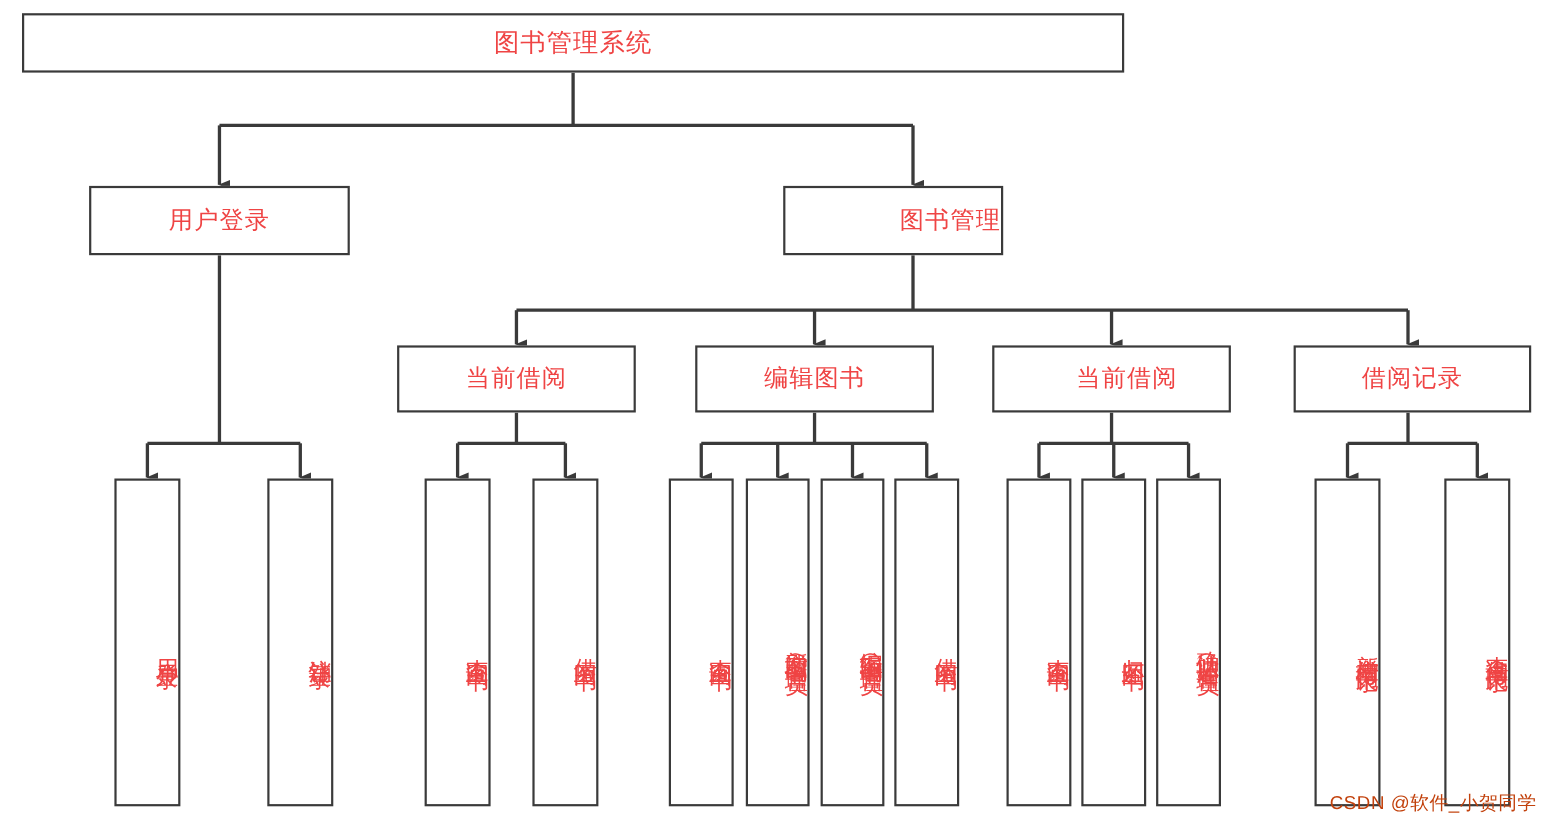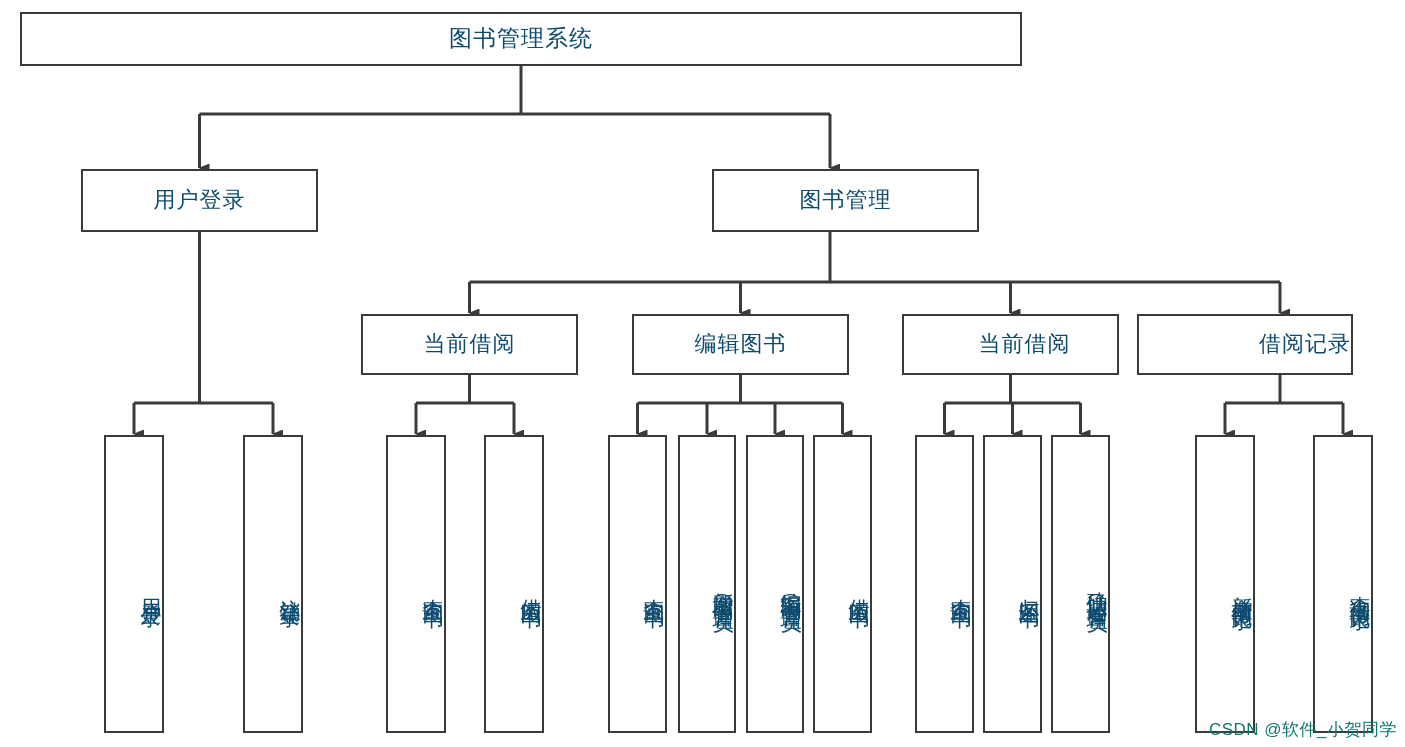--- a/index.html
+++ b/index.html
@@ -26,21 +26,21 @@
     pointer-events: none;
   }
   .node {
     position: absolute;
     box-sizing: border-box;
     background: #ffffff;
     border: 2px solid #3a3a3a;
     display: flex;
     align-items: center;
     justify-content: center;
-    color: #0c4a6e;
+    color: #ef4444;
   }
   .node.horiz {
     font-size: 22px;
     letter-spacing: 1px;
     line-height: 1.2;
   }
   .node.vert {
     writing-mode: vertical-rl;
     text-orientation: upright;
     font-size: 21px;
@@ -56,21 +56,21 @@
     display: block;
   }
   .node.root {
     font-size: 23px;
   }
   #watermark {
     position: absolute;
     right: 8px;
     bottom: 6px;
     font-size: 17px;
-    color: #0f766e;
+    color: #c2410c;
     letter-spacing: 0.5px;
     white-space: nowrap;
     margin-top: 28px;
   }
 </style>
 </head>
 <body>
 
 <div id="stage">
 
@@ -117,34 +117,34 @@
       </g>
   </svg>
 
   <div class="node horiz root" style="left: 20px; top: 12px; width: 1002px; height: 54px;">
     <span>图书管理系统</span>
   </div>
 
   <div class="node horiz" style="left: 81px; top: 169px; width: 237px; height: 63px;">
     <span>用户登录</span>
   </div>
-  <div class="node horiz" style="left: 712px; top: 169px; width: 267px; height: 63px;">
+  <div class="node horiz" style="left: 712px; top: 169px; width: 200px; height: 63px; justify-content: flex-end;">
     <span>图书管理</span>
   </div>
 
   <div class="node horiz" style="left: 361px; top: 314px; width: 217px; height: 61px;">
     <span>当前借阅</span>
   </div>
   <div class="node horiz" style="left: 632px; top: 314px; width: 217px; height: 61px;">
     <span>编辑图书</span>
   </div>
   <div class="node horiz" style="left: 902px; top: 314px; width: 217px; height: 61px; padding-left: 28px;">
     <span>当前借阅</span>
   </div>
-  <div class="node horiz" style="left: 1137px; top: 314px; width: 216px; height: 61px; justify-content: flex-end;">
+  <div class="node horiz" style="left: 1176px; top: 314px; width: 216px; height: 61px;">
     <span>借阅记录</span>
   </div>
 
   <div class="node vert" style="left: 104px; top: 435px; width: 60px; height: 298px;">
     <span>用户登录</span>
   </div>
   <div class="node vert" style="left: 243px; top: 435px; width: 60px; height: 298px;">
     <span>注销登录</span>
   </div>
   <div class="node vert" style="left: 386px; top: 435px; width: 60px; height: 298px;">

